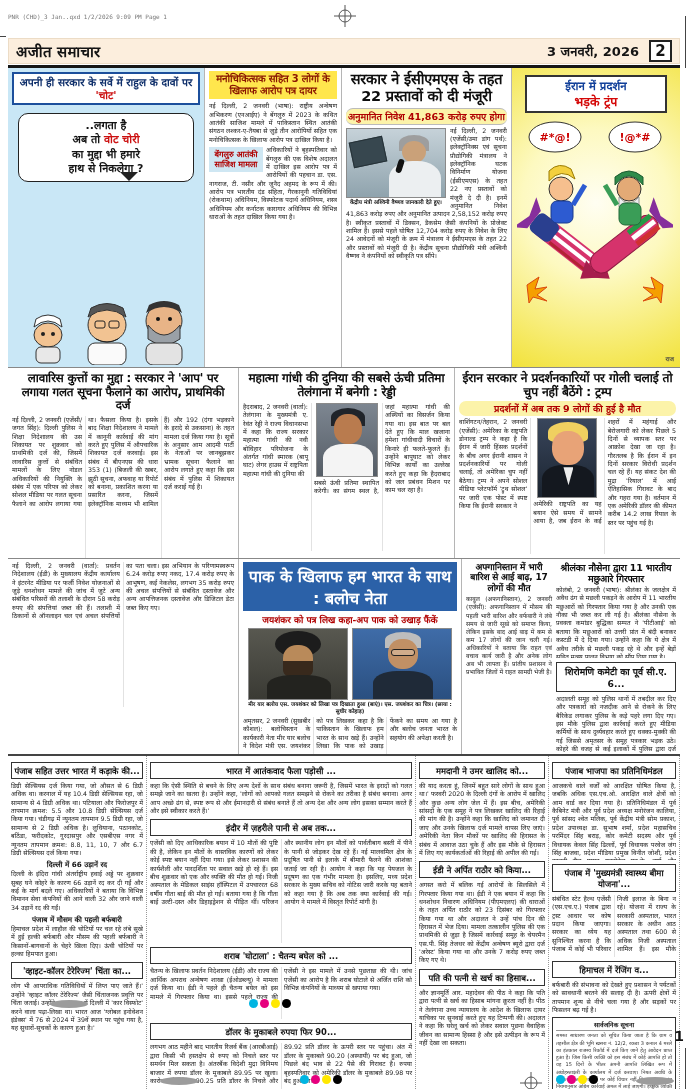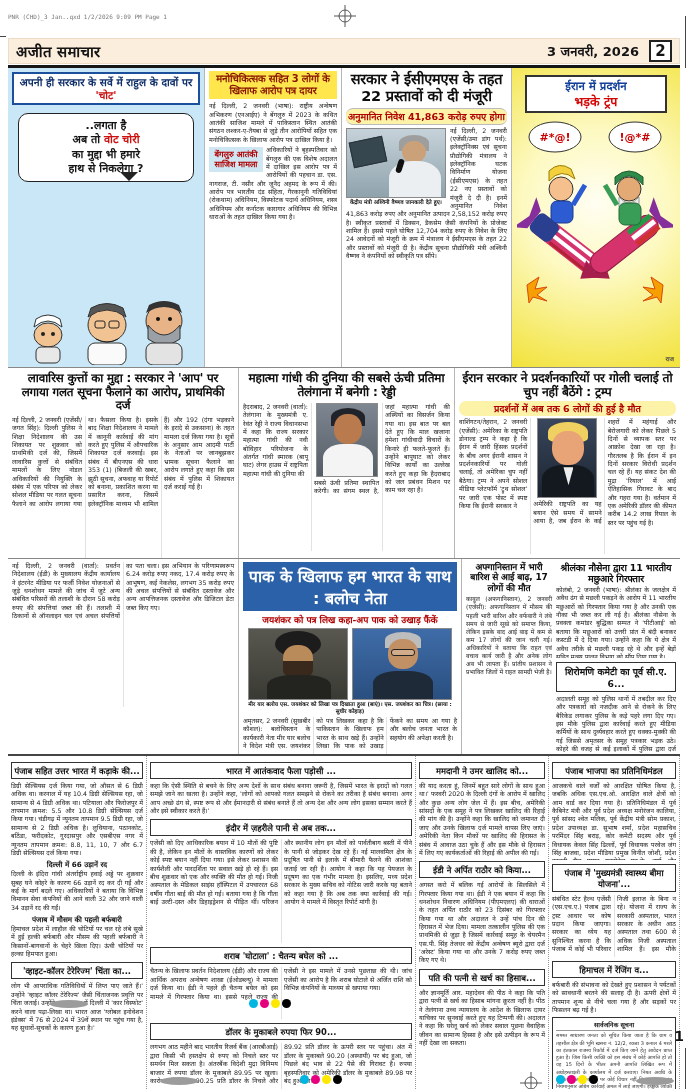--- a/index.html
+++ b/index.html
@@ -201,21 +201,21 @@
           <div class="abs" style="left:14px;top:4px;width:34px;height:18px;border-radius:50% 50% 0 0;background:#20242a"></div>
           <div class="abs" style="left:17px;top:10px;width:28px;height:30px;border-radius:46%;background:#b97b4e"></div>
           <div class="abs" style="left:6px;top:40px;width:50px;height:34px;border-radius:40% 40% 0 0;background:#f4f4f4"></div>
         </div>
         <p>सबसे ऊंची प्रतिमा स्थापित करेगी। का संगम स्थल है, जहां महात्मा गांधी की अस्थियों का विसर्जन किया गया था। इस बात पर बल देते हुए कि माल खजाना हमेशा गांधीवादी विचारों के किनारे ही फलते-फूलते हैं। उन्होंने बापूघाट को लेकर विभिन्न कार्यों का उल्लेख करते हुए कहा कि हैदराबाद को जल प्रबंधन मिशन पर काम चल रहा है।</p>
       </div>
     </div>
 
     <div class="cell">
       <div class="hl" style="font-size:12.2px;margin:0 2px">ईरान सरकार ने प्रदर्शनकारियों पर गोली चलाई तो चुप नहीं बैठेंगे : ट्रम्प</div>
-      <div class="subred bandy" style="font-size:9.5px;margin:2px 0;padding:1px 0">प्रदर्शनों में अब तक 6 लोगों की हुई है मौत</div>
+      <div class="subred bandy" style="font-size:9.5px;margin:2px 0;padding:1px 0">प्रदर्शनों में अब तक 9 लोगों की हुई है मौत</div>
       <div class="c3 bt" style="height:136px">
         <p>वाशिंगटन/तेहरान, 2 जनवरी (एजेंसी): अमेरिका के राष्ट्रपति डोनाल्ड ट्रम्प ने कहा है कि ईरान में जारी हिंसक प्रदर्शनों के बीच अगर ईरानी शासन ने प्रदर्शनकारियों पर गोली चलाई, तो अमेरिका चुप नहीं बैठेगा। ट्रम्प ने अपने सोशल मीडिया प्लेटफॉर्म 'ट्रुथ सोशल' पर जारी एक पोस्ट में स्पष्ट किया कि ईरानी सरकार ने</p>
         <div class="ph" style="width:60px;height:80px;margin:2px auto;background:linear-gradient(#39465c,#1b2430)">
           <div class="abs" style="left:10px;top:3px;width:40px;height:20px;border-radius:50% 50% 20% 20%;background:#f0d060"></div>
           <div class="abs" style="left:14px;top:12px;width:32px;height:34px;border-radius:46%;background:#e8a377"></div>
           <div class="abs" style="left:4px;top:46px;width:52px;height:34px;border-radius:40% 40% 0 0;background:#14181f"></div>
           <div class="abs" style="left:25px;top:48px;width:10px;height:18px;background:#eee;clip-path:polygon(0 0,100% 0,50% 100%)"></div>
         </div>
         <p>अमेरिकी राष्ट्रपति का यह बयान ऐसे समय में सामने आया है, जब ईरान के कई शहरों में महंगाई और बेरोजगारी को लेकर पिछले 5 दिनों से व्यापक स्तर पर आक्रोश देखा जा रहा है। गौरतलब है कि ईरान में इन दिनों सरकार विरोधी प्रदर्शन चल रहे हैं। यह संकट देश की मुद्रा 'रियाल' में आई ऐतिहासिक गिरावट के बाद और गहरा गया है। वर्तमान में एक अमेरिकी डॉलर की कीमत करीब 14.2 लाख रियाल के स्तर पर पहुंच गई है।</p>
       </div>

